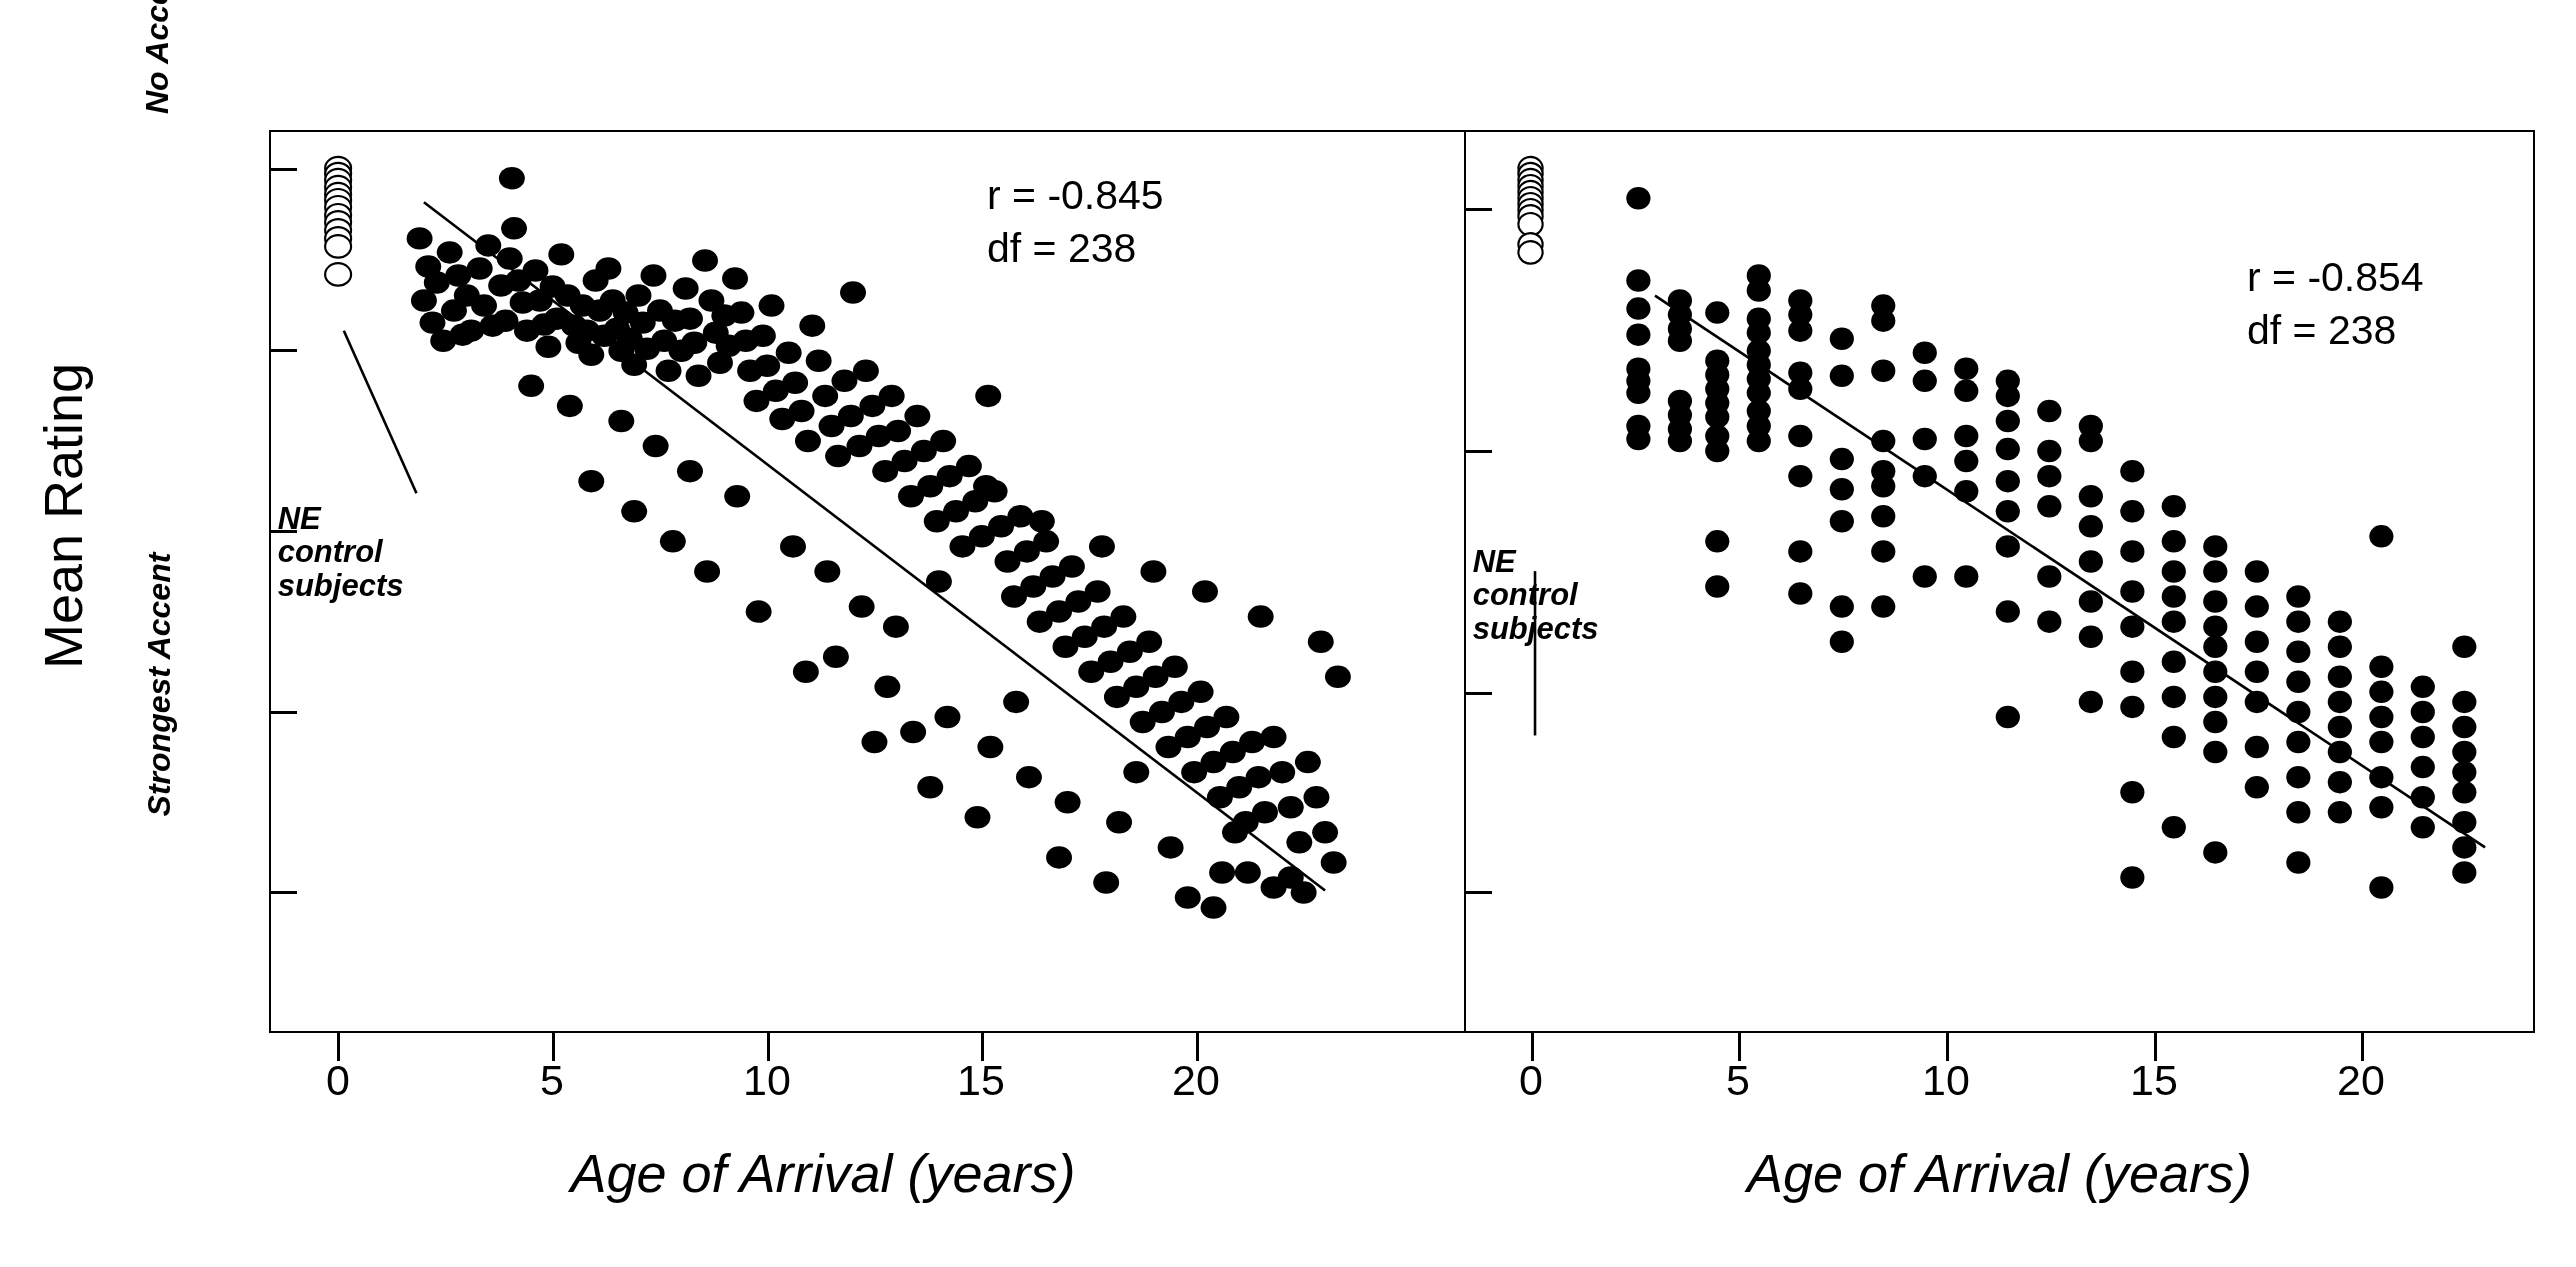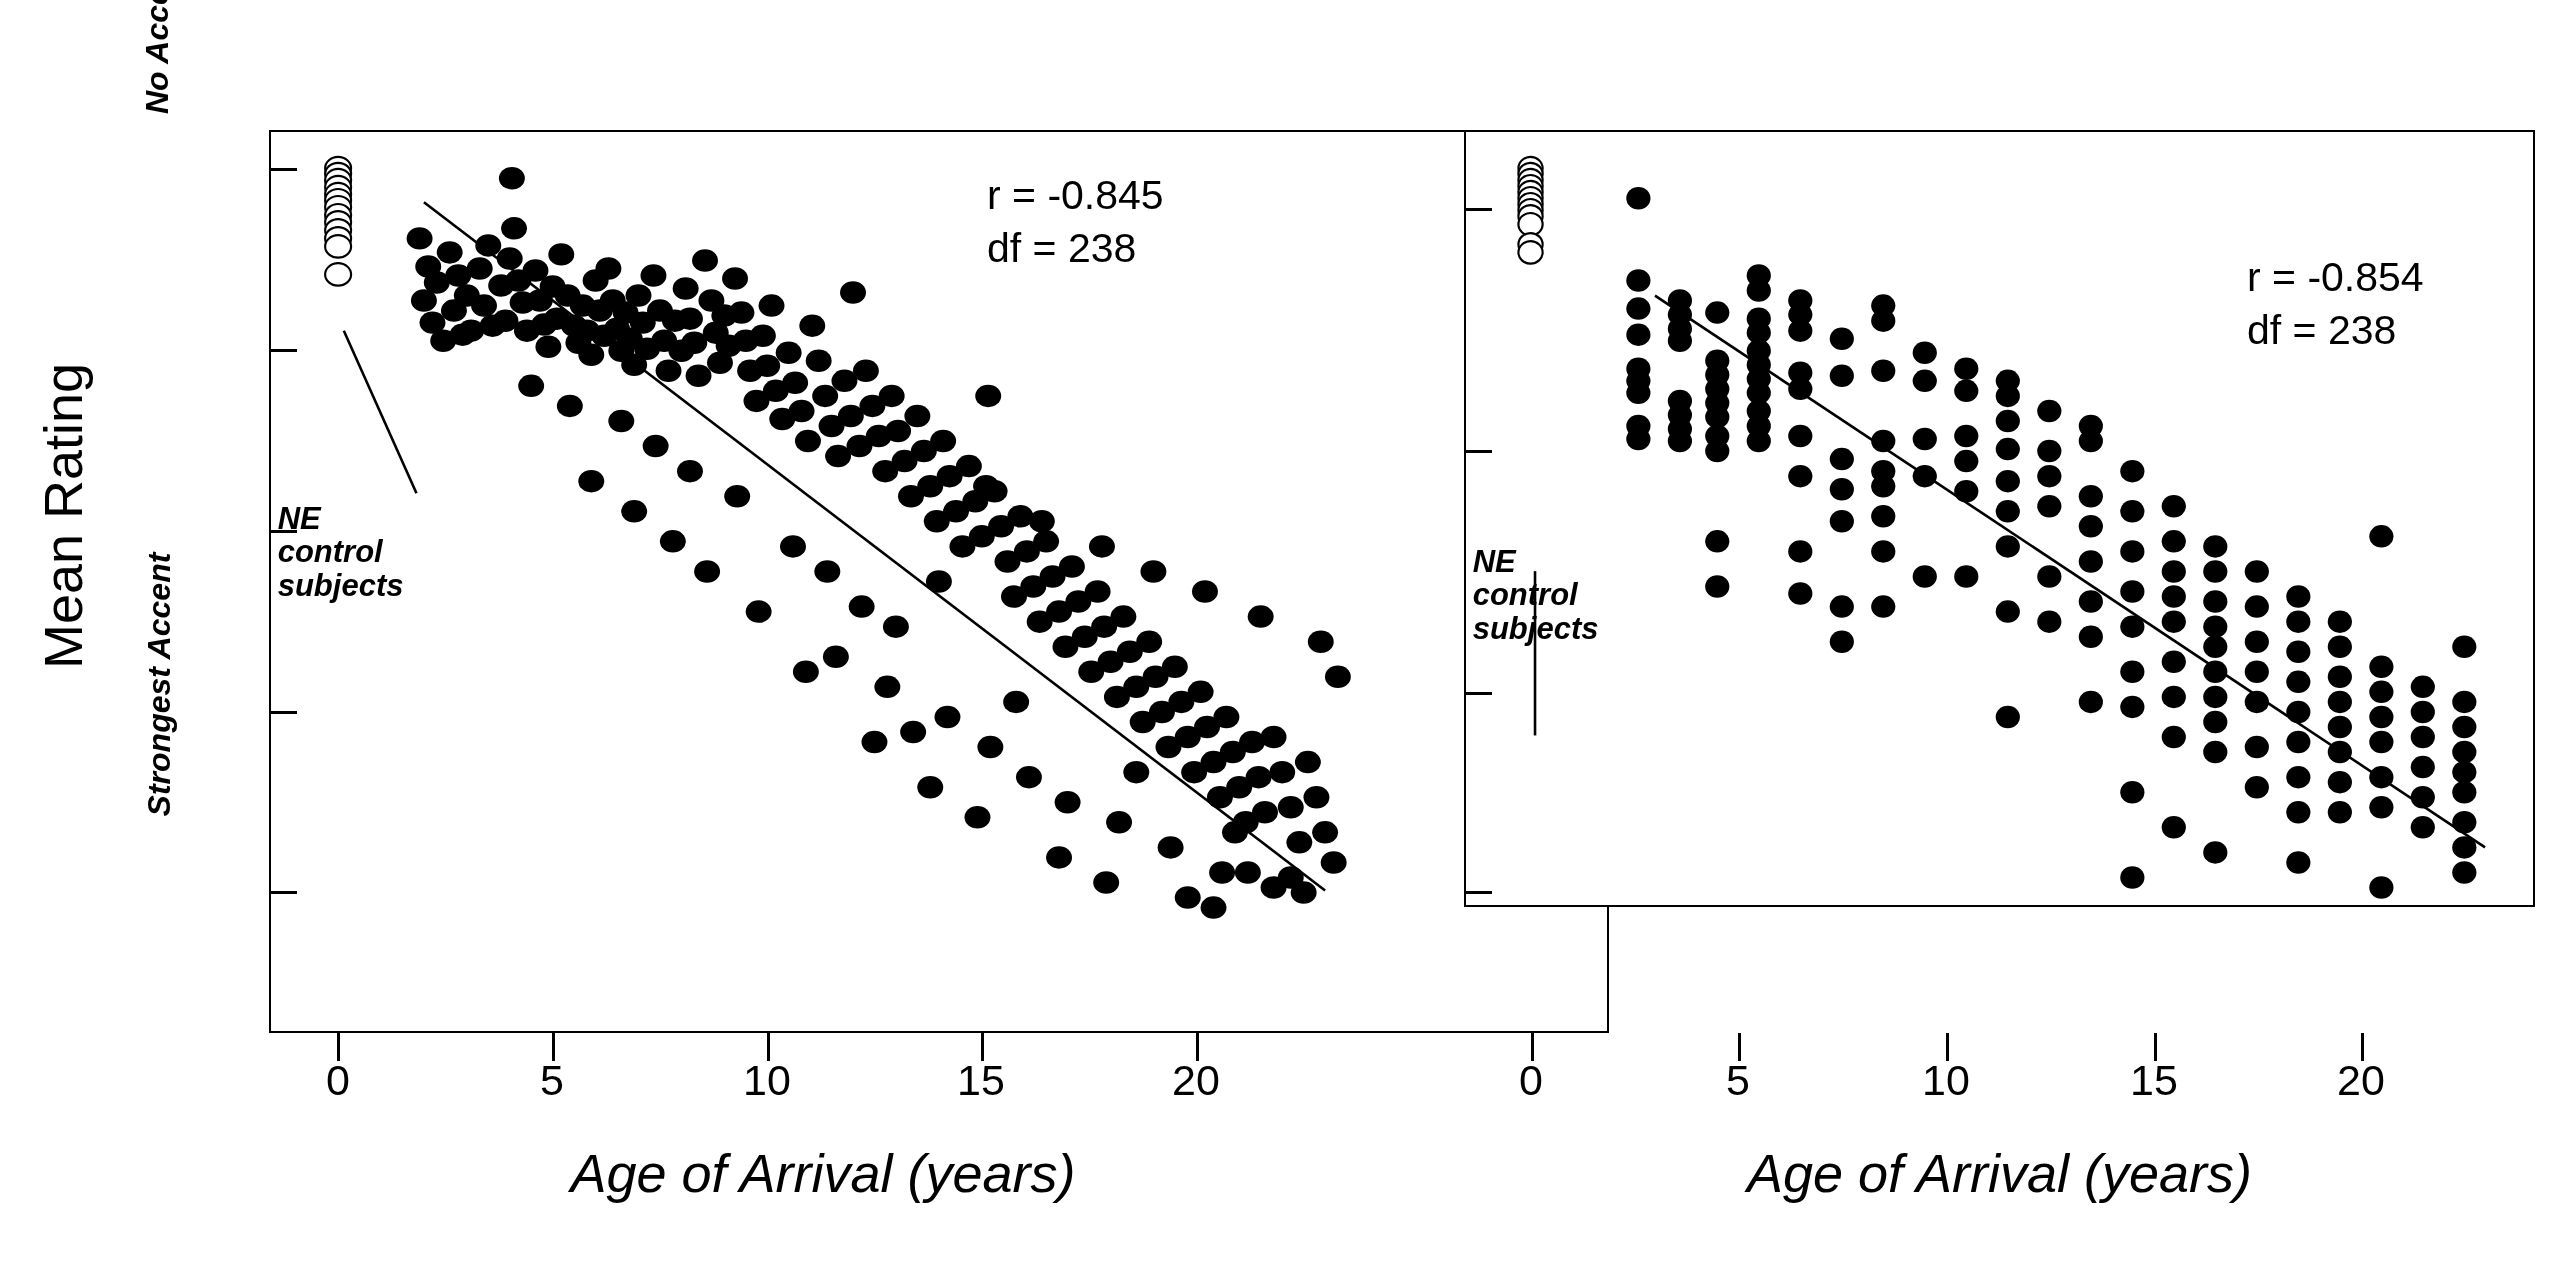--- a/index.html
+++ b/index.html
@@ -331,21 +331,21 @@
   </div>
 
   <div class="xtick-label" style="left:286px;top:1056px;">0</div>
   <div class="xtick-label" style="left:500px;top:1056px;">5</div>
   <div class="xtick-label" style="left:715px;top:1056px;">10</div>
   <div class="xtick-label" style="left:929px;top:1056px;">15</div>
   <div class="xtick-label" style="left:1144px;top:1056px;">20</div>
 
   <div class="xlabel" style="left:269px;top:1142px;width:1108px;">Age of Arrival (years)</div>
 
-  <div class="panel" id="panel-right" style="left:1464px;top:130px;width:1071px;height:777px;">
+  <div class="panel" id="panel-right" style="left:1464px;top:130px;width:1071px;height:903px;">
     <div class="panel-frame"></div>
     <svg class="plot-svg" id="svg-right" width="1071" height="903" viewBox="0 0 1238 1044">
         <g>
           <ellipse cx="201.5" cy="78.9" rx="14" ry="13" fill="#000"></ellipse>
           <ellipse cx="201.5" cy="174.0" rx="14" ry="13" fill="#000"></ellipse>
           <ellipse cx="201.5" cy="206.5" rx="14" ry="13" fill="#000"></ellipse>
           <ellipse cx="201.5" cy="236.6" rx="14" ry="13" fill="#000"></ellipse>
           <ellipse cx="201.5" cy="276.1" rx="14" ry="13" fill="#000"></ellipse>
           <ellipse cx="201.5" cy="290.0" rx="14" ry="13" fill="#000"></ellipse>
           <ellipse cx="201.5" cy="303.9" rx="14" ry="13" fill="#000"></ellipse>

